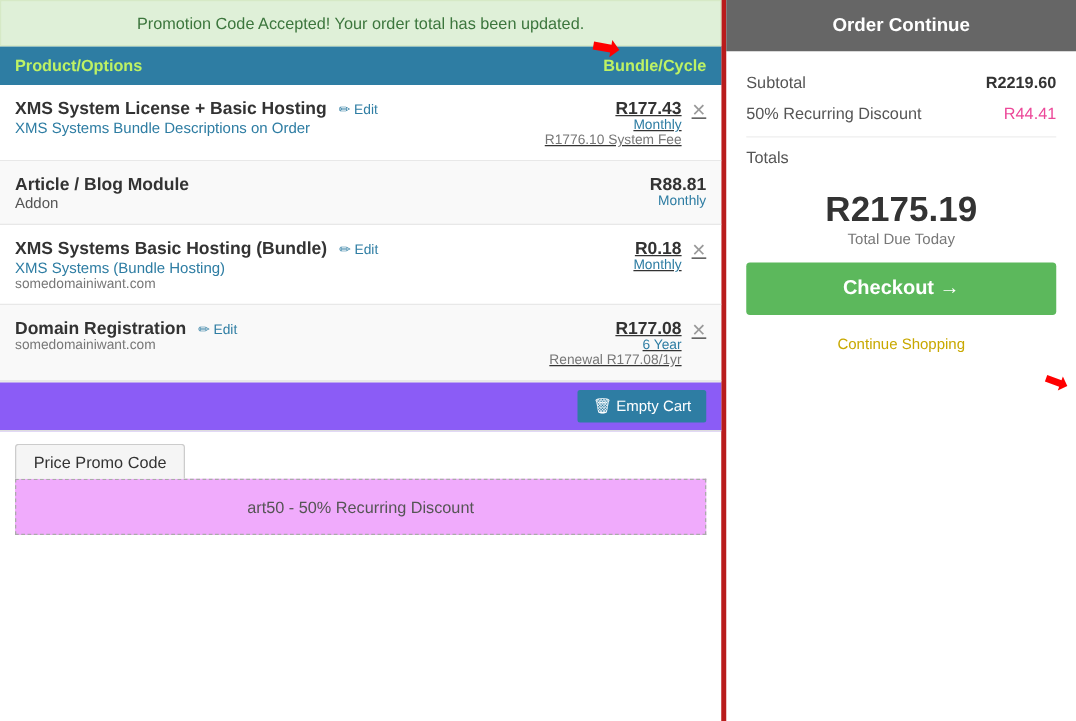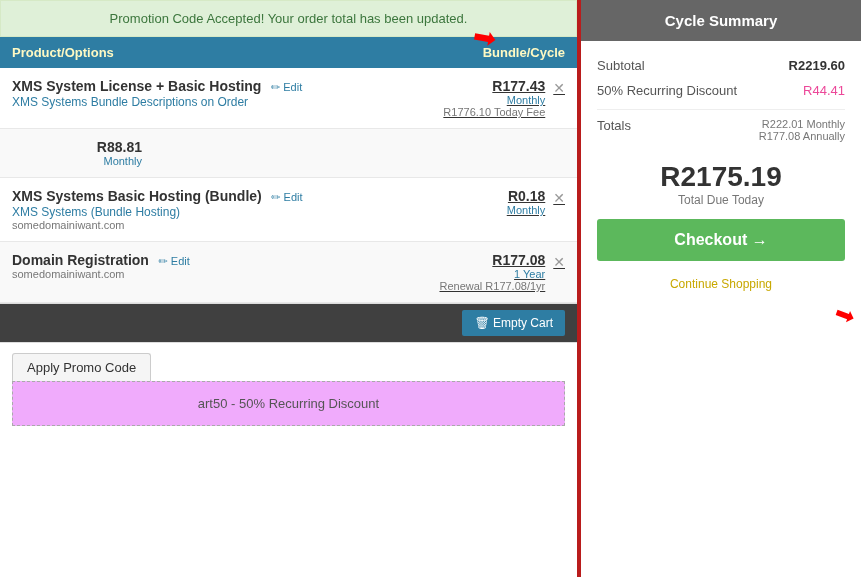--- a/index.html
+++ b/index.html
@@ -5,42 +5,42 @@
     * { box-sizing: border-box; margin: 0; padding: 0; }
     body { font-family: Arial, sans-serif; font-size: 13px; background: #f5f5f5; color: #333; }
 
     .page-wrapper { display: flex; gap: 0; width: 861px; min-height: 577px; background: #fff; }
 
     .left-panel { flex: 1; padding: 0; border-right: 4px solid #b91c1c; }
 
     .promo-success { background: #dff0d8; border: 1px solid #d6e9c6; color: #3c763d; text-align: center; padding: 10px 15px; font-size: 13px; position: relative; }
     .promo-arrow { position: absolute; right: 80px; bottom: -18px; color: red; font-size: 28px; transform: rotate(10deg); }
 
-    .cart-header { background: #2e7da3; color: #fef9c3; display: flex; justify-content: space-between; padding: 8px 12px; font-weight: bold; font-size: 13px; }
+    .cart-header { background: #2e7da3; color: #bef264; display: flex; justify-content: space-between; padding: 8px 12px; font-weight: bold; font-size: 13px; }
 
     .cart-items { border-bottom: 1px solid #ddd; }
 
     .cart-item { border-bottom: 1px solid #e8e8e8; padding: 10px 12px; display: flex; justify-content: space-between; align-items: flex-start; background: #fff; gap: 14px; }
     .cart-item:nth-child(even) { background: #f9f9f9; }
 
     .item-left { flex: 1; }
     .item-name { font-weight: bold; color: #333; font-size: 14px; }
     .item-bundle-link { color: #2e7da3; font-size: 12px; text-decoration: none; }
     .item-sub { color: #777; font-size: 11px; }
     .item-addon { color: #555; font-size: 12px; }
 
     .item-right { text-align: right; min-width: 130px; }
     .item-price { font-weight: bold; font-size: 14px; }
     .item-cycle { color: #2e7da3; font-size: 11px; }
     .item-setup { color: #777; font-size: 11px; }
     .item-remove { color: #999; cursor: pointer; margin-left: 8px; font-size: 14px; align-self: flex-start; margin-top: 2px; }
 
     .item-right-wrapper { display: flex; align-items: flex-start; text-decoration: underline; }
 
-    .empty-cart-row { display: flex; justify-content: flex-end; padding: 6px 12px; background: #404040; border-bottom: 1px solid #ddd; }
+    .empty-cart-row { display: flex; justify-content: flex-end; padding: 6px 12px; background: #8b5cf6; border-bottom: 1px solid #ddd; }
     .empty-cart-btn { background: #2e7da3; color: #fff; border: none; padding: 6px 12px; cursor: pointer; font-size: 12px; border-radius: 2px; }
 
     .promo-tab-section { padding: 10px 0; }
     .promo-tab { display: inline-block; border: 1px solid #ccc; border-bottom: none; background: #f5f5f5; padding: 6px 14px; font-size: 13px; color: #333; cursor: pointer; border-radius: 3px 3px 0 0; margin-left: 12px; }
     .promo-dashed-box { border: 1px dashed #aaa; margin: 0 12px; padding: 14px 20px; text-align: center; color: #555; font-size: 13px; background: #f0abfc; }
 
     
     .right-panel { width: 280px; padding: 0; }
 
     .order-summary-header { background: #666; color: #fff; text-align: center; padding: 12px; font-size: 15px; font-weight: bold; }
@@ -87,27 +87,31 @@
           <div>
             <span class="item-name">XMS System License + Basic Hosting</span>
             <span style="font-size:11px; color:#2e7da3; cursor:pointer; margin-left:6px;">✏ Edit</span>
           </div>
           <div><a href="#" class="item-bundle-link">XMS Systems Bundle Descriptions on Order</a></div>
         </div>
         <div class="item-right-wrapper">
           <div class="item-right">
             <div class="item-price">R177.43</div>
             <div class="item-cycle">Monthly</div>
-            <div class="item-setup">R1776.10 Today Fee</div>
+            <div class="item-setup">R1776.10 System Fee</div>
           </div>
           <span class="item-remove">✕</span>
         </div>
       </div>
 
       <div class="cart-item">
+        <div class="item-left">
+          <div class="item-name">Article / Blog Module</div>
+          <div class="item-addon">Addon</div>
+        </div>
         <div class="item-right">
           <div class="item-price">R88.81</div>
           <div class="item-cycle">Monthly</div>
         </div>
       </div>
 
       <div class="cart-item">
         <div class="item-left">
           <div>
             <span class="item-name">XMS Systems Basic Hosting (Bundle)</span>
@@ -129,65 +133,61 @@
         <div class="item-left">
           <div>
             <span class="item-name">Domain Registration</span>
             <span style="font-size:11px; color:#2e7da3; cursor:pointer; margin-left:6px;">✏ Edit</span>
           </div>
           <div class="item-sub">somedomainiwant.com</div>
         </div>
         <div class="item-right-wrapper">
           <div class="item-right">
             <div class="item-price">R177.08</div>
-            <div class="item-cycle">1 Year</div>
+            <div class="item-cycle">6 Year</div>
             <div class="item-setup">Renewal R177.08/1yr</div>
           </div>
           <span class="item-remove">✕</span>
         </div>
       </div>
 
     </div>
 
     <div class="empty-cart-row">
       <button class="empty-cart-btn">
         🗑 <span>Empty Cart</span>
       </button>
     </div>
 
     <div class="promo-tab-section">
       <div class="promo-tab">
-        <span>Apply Promo Code</span>
+        <span>Price Promo Code</span>
       </div>
       <div class="promo-dashed-box">
         <span>art50 - 50% Recurring Discount</span>
       </div>
     </div>
   </div>
 
   <div class="right-panel">
-    <div class="order-summary-header">Cycle Summary</div>
+    <div class="order-summary-header">Order Continue</div>
 
     <div class="summary-body">
       <div class="summary-row">
         <span class="summary-label">Subtotal</span>
         <span class="summary-value">R2219.60</span>
       </div>
 
       <div class="summary-row discount-row">
         <span class="summary-label">50% Recurring Discount</span>
         <span class="discount-value">R44.41</span>
       </div>
 
       <div class="summary-row" style="border-top:1px solid #eee; margin-top:6px; padding-top:8px; align-items:flex-start;">
         <span class="summary-label">Totals</span>
-        <div class="summary-sub-value">
-          <div>R222.01 Monthly</div>
-          <div>R177.08 Annually</div>
-        </div>
       </div>
 
       <div class="total-due">
         <div class="total-amount">R2175.19</div>
         <div class="total-label">Total Due Today</div>
       </div>
 
       <button class="checkout-btn">
         <span>Checkout →</span>
       </button>

